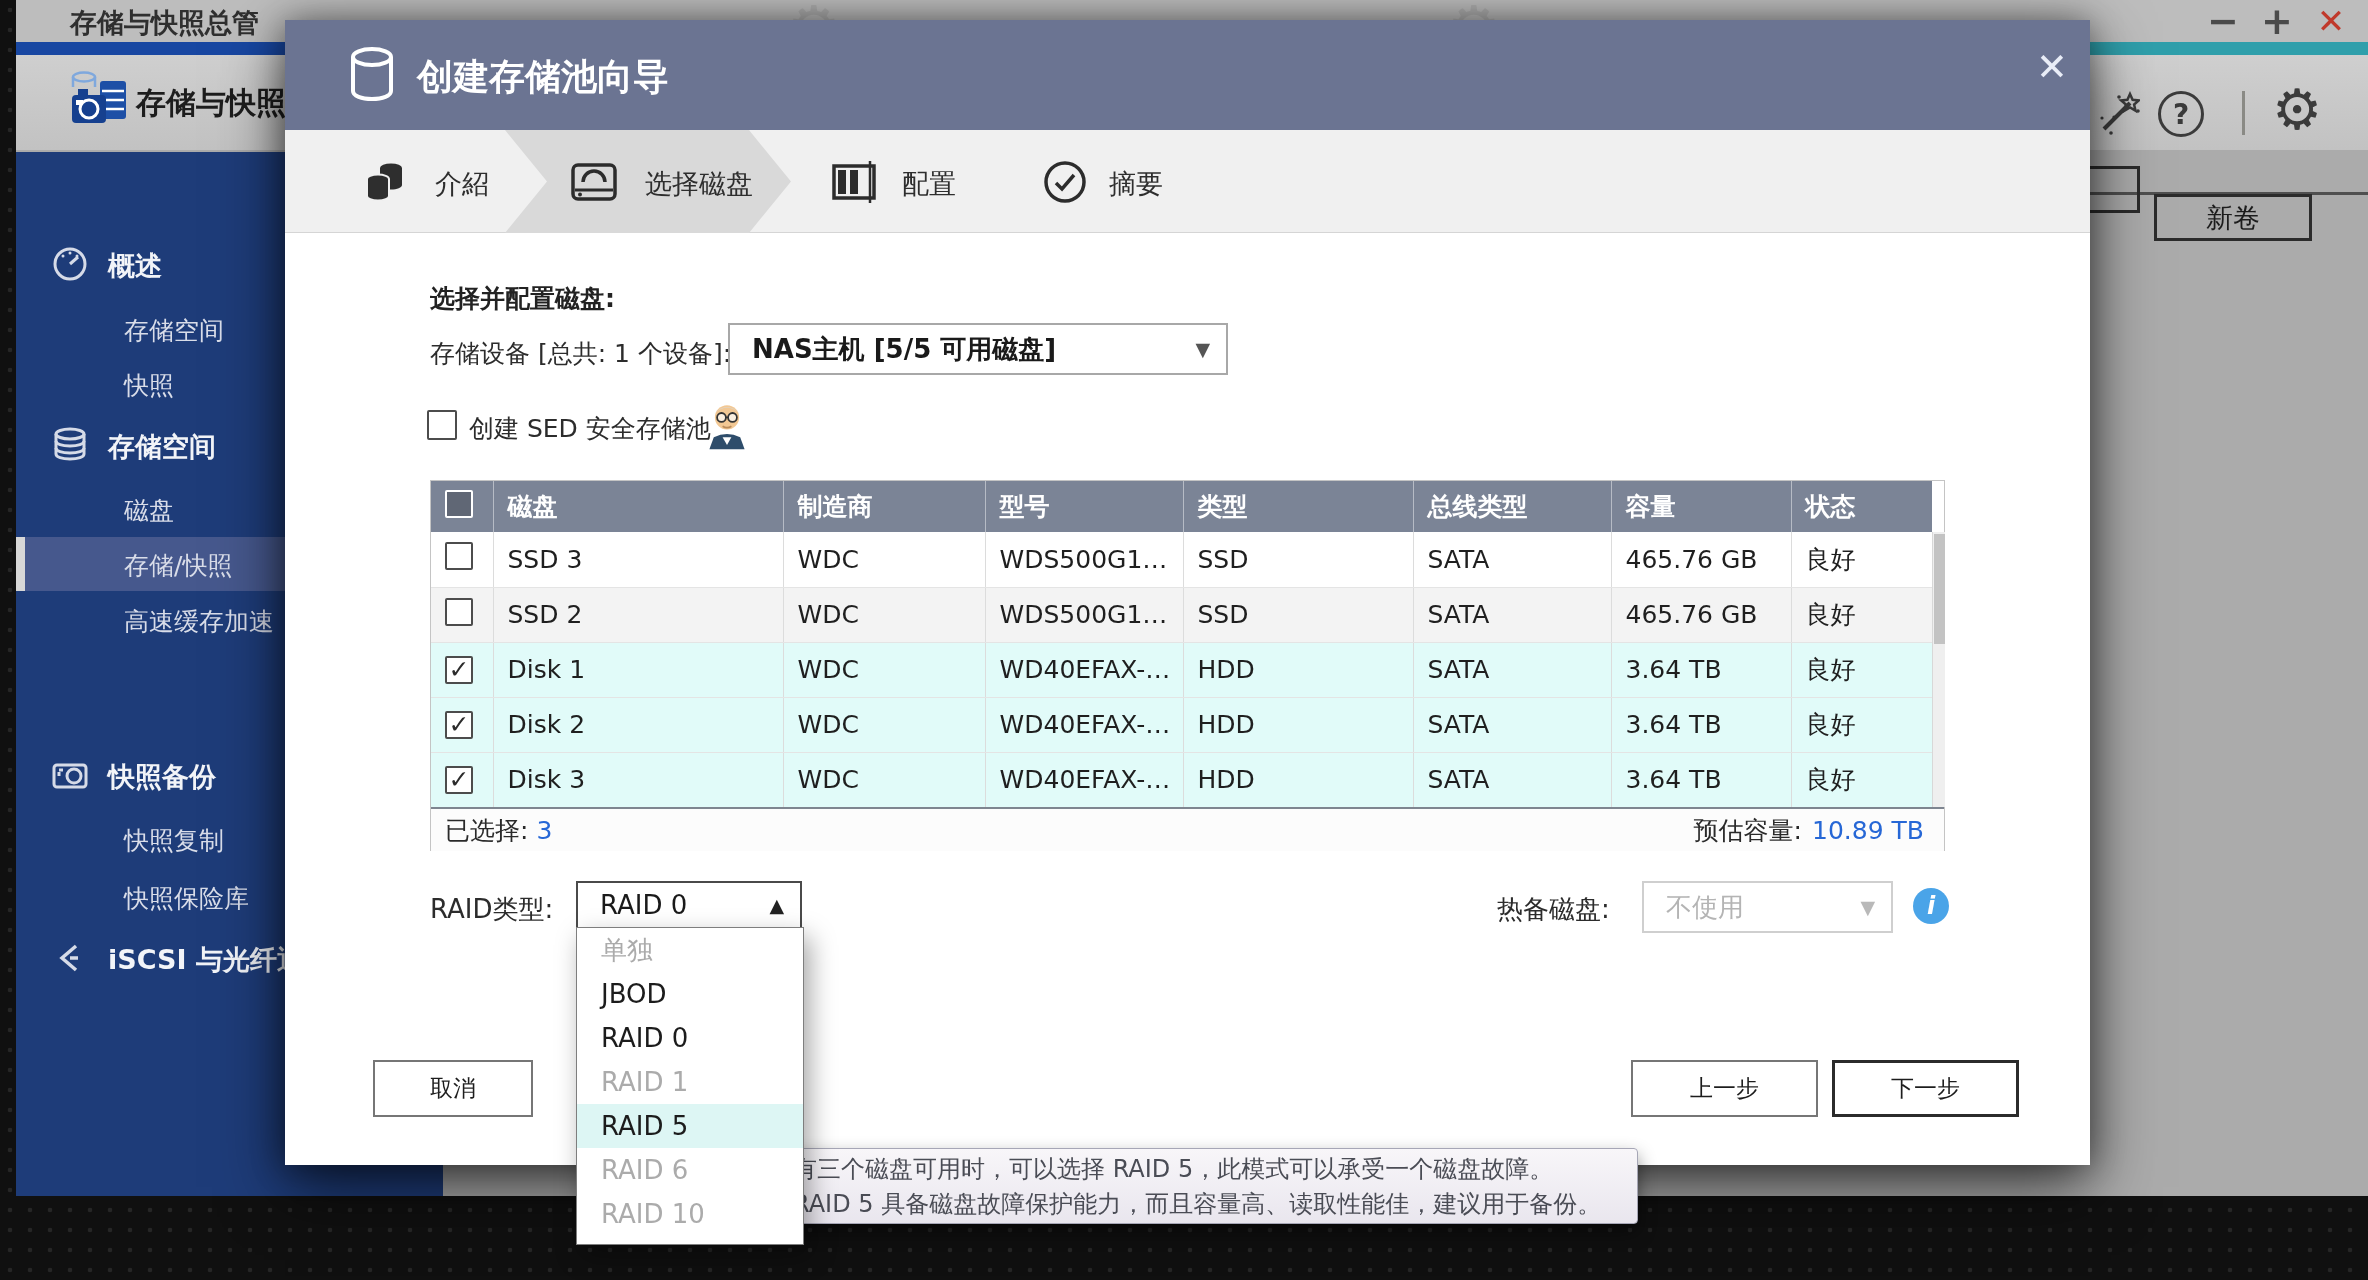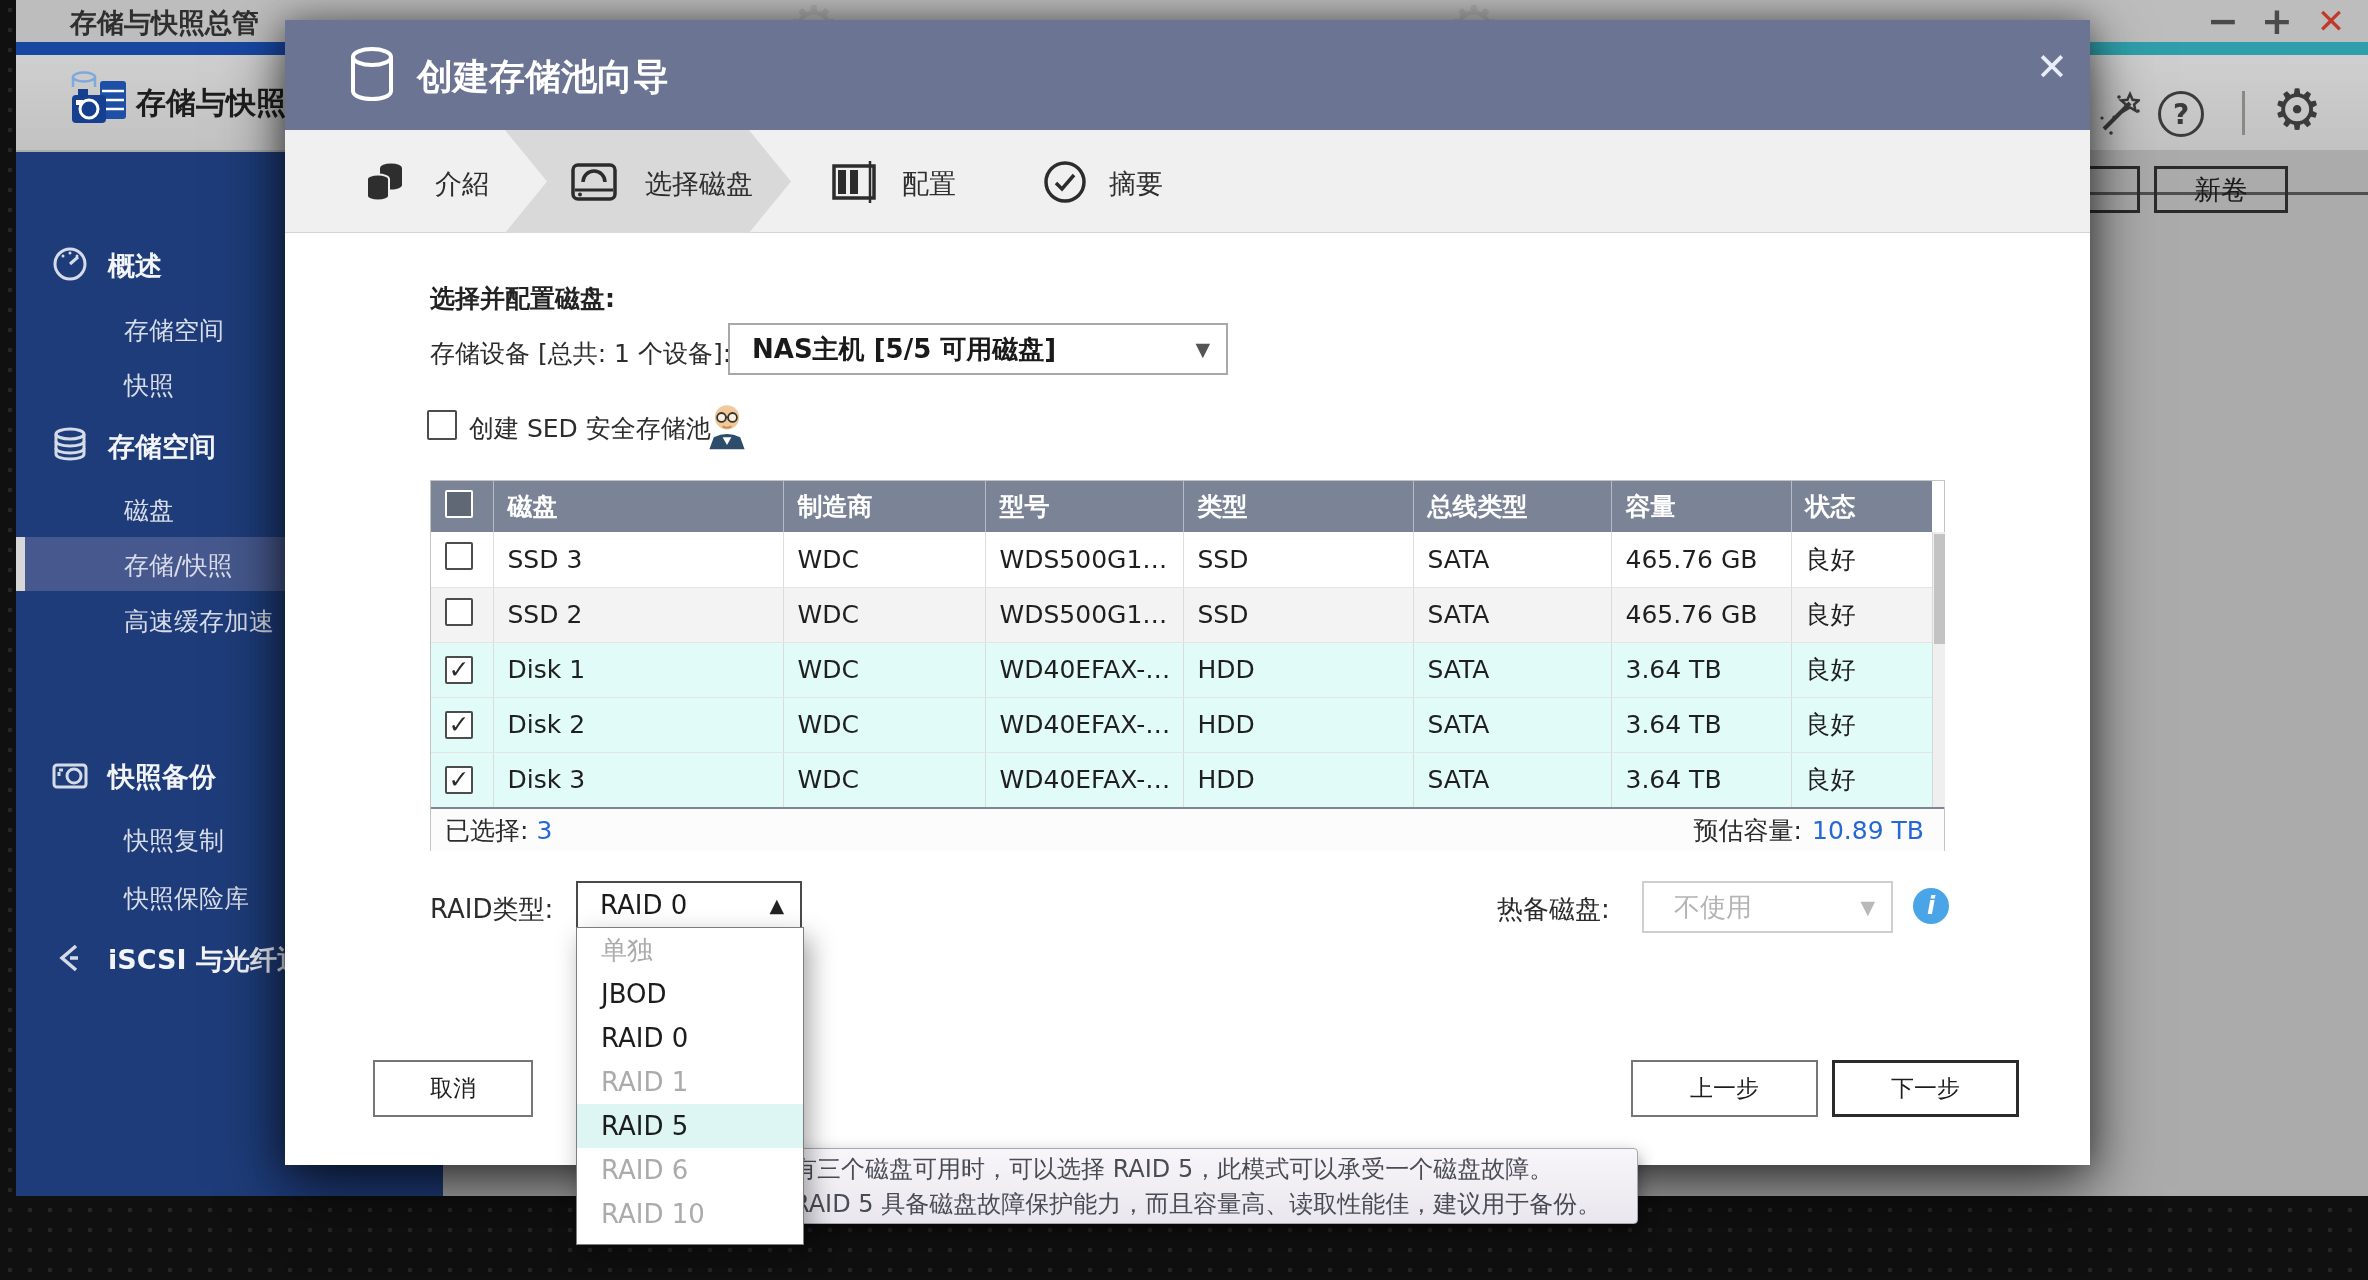--- a/index.html
+++ b/index.html
@@ -71,21 +71,21 @@
     border-right:1px solid #dcdcdc;border-bottom:1px solid #e4e4e4;white-space:nowrap;overflow:hidden;}
   tr.alt td{background:#f3f3f3;}
   tr.sel td{background:#e1fbf9;}
   .scrolltrack{left:1501px;top:51px;width:13px;height:275px;background:#efefef;border-left:1px solid #d8d8d8;}
   .scrollthumb{left:1px;top:2px;width:11px;height:110px;background:#c3c3c3;}
   .tbl-footer{left:0;top:326px;width:1513px;height:44px;background:#fcfcfc;border-top:2px solid #7e8590;
     display:flex;align-items:center;font-size:25px;color:#2a2a2a;}
   .blue-num{color:#2667d6;}
   
   .raid-select{left:291px;top:861px;width:226px;height:48px;border:2px solid #4a4a4a;}
-  .hs-select{left:1357px;top:861px;width:251px;height:52px;border:2px solid #cfcfcf;padding-left:8px;}
+  .hs-select{left:1357px;top:861px;width:251px;height:52px;border:2px solid #cfcfcf;}
   .hs-select .val{color:#b4b4b4;}
   .hs-select .tri{color:#b9b9b9;}
   .info-ic{left:1628px;top:868px;width:36px;height:36px;border-radius:50%;background:#4aa4e8;
     display:flex;align-items:center;justify-content:center;color:#fff;font-size:24px;font-weight:bold;font-style:italic;}
   .dlg-btn{height:57px;background:#fff;border:2px solid #767676;display:flex;align-items:center;
     justify-content:center;font-size:23px;color:#1d1d1d;}
   .primary{border:3px solid #2b2b2b;}
   
   .dd-list{left:576px;top:927px;width:228px;height:318px;background:#fff;border:1px solid #7e7e7e;
     z-index:60;box-shadow:6px 10px 24px rgba(0,0,0,0.35);}
@@ -145,21 +145,21 @@
       <div class="abs help-circle">
         <span>?</span>
       </div>
       <div class="abs vsep"></div>
       <span class="abs gear-glyph">⚙</span>
     </div>
 
     <div class="abs hline"></div>
 
     <div class="abs tb-btn" style="left:2034px;width:90px;"></div>
-    <div class="abs tb-btn" style="left:2138px;width:134px;">新卷</div>
+    <div class="abs tb-btn" style="left:2138px;width:158px;margin-top:28px;">新卷</div>
 
     <div class="abs sidebar">
 
       <div class="abs side-group" style="top:84px;">
         <span class="side-ic">
           <svg width="40" height="40" viewBox="0 0 40 40">
             <circle cx="20" cy="20" r="15" fill="none" stroke="#d6dbe8" stroke-width="3"></circle>
             <path d="M20,20 L28,13" stroke="#d6dbe8" stroke-width="3"></path>
             <circle cx="13" cy="12" r="1.5" fill="#d6dbe8"></circle>
               <circle cx="20" cy="9" r="1.5" fill="#d6dbe8"></circle>

